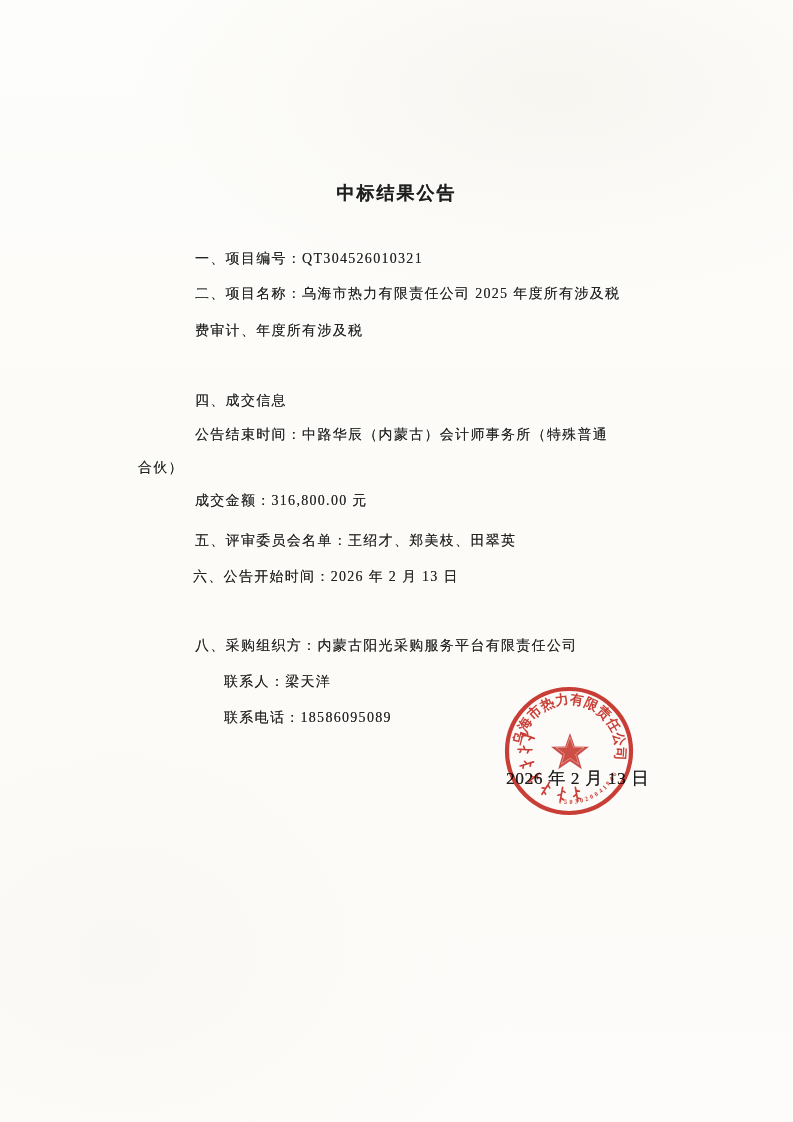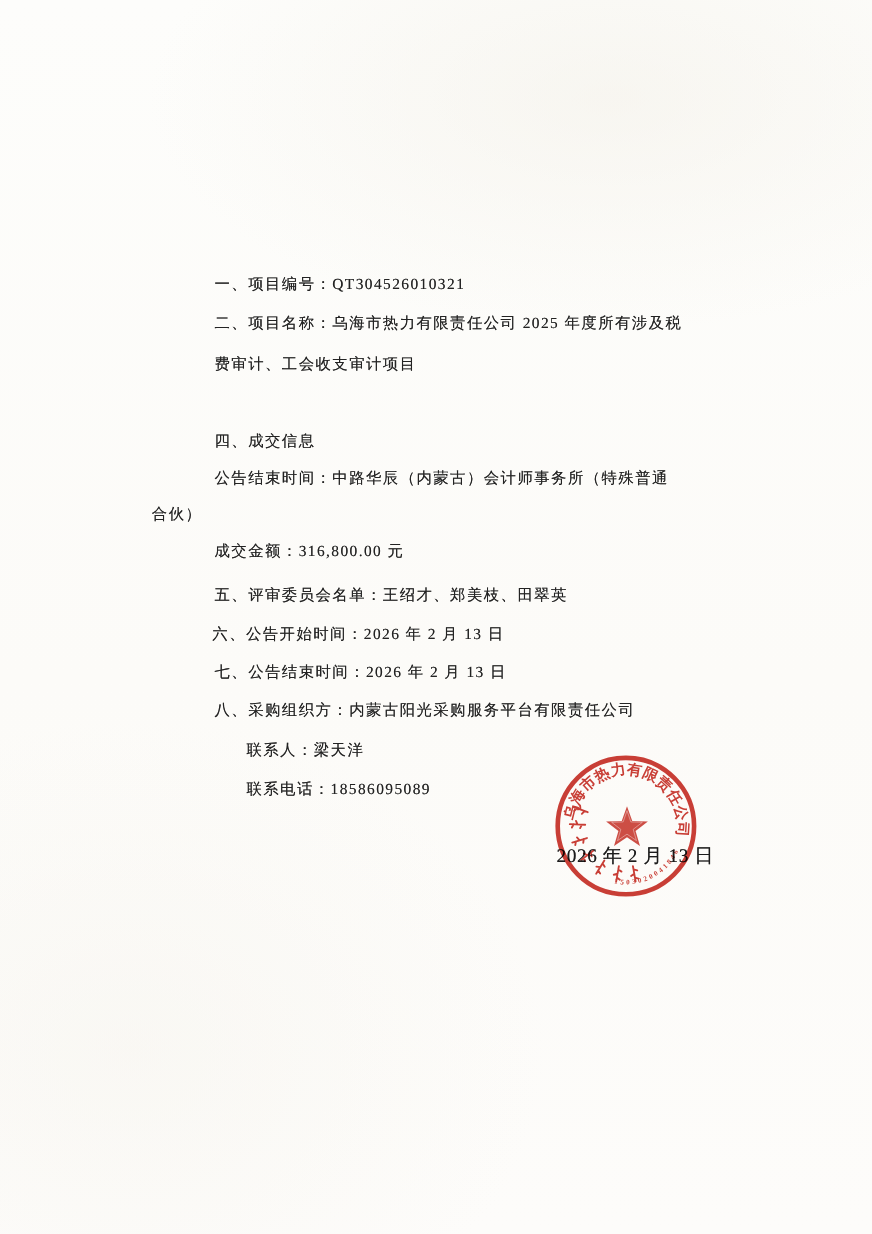--- a/index.html
+++ b/index.html
@@ -63,31 +63,31 @@
   .seal text {
     font-family: "Liberation Serif", "DejaVu Serif", serif;
     font-weight: bold;
   }
 </style>
 </head>
 <body>
 
 <div class="page">
 
+  <div class="doc-title">中标结果公告</div>
 
   <div class="doc-line" style="left:195px; top:250px;">一、项目编号：QT304526010321</div>
   <div class="doc-line" style="left:195px; top:285px;text-align:right;">二、项目名称：乌海市热力有限责任公司 2025 年度所有涉及税</div>
-  <div class="doc-line" style="left:195px; top:322px;">费审计、工会收支审计项目</div>
+  <div class="doc-line" style="left:195px; top:322px;">费审计、年度所有涉及税</div>
   <div class="doc-line" style="left:195px; top:392px;">四、成交信息</div>
   <div class="doc-line" style="left:195px; top:426px;">公告结束时间：中路华辰（内蒙古）会计师事务所（特殊普通</div>
   <div class="doc-line" style="left:138px; top:459px;">合伙）</div>
   <div class="doc-line" style="left:195px; top:492px;">成交金额：316,800.00 元</div>
   <div class="doc-line" style="left:195px; top:532px;">五、评审委员会名单：王绍才、郑美枝、田翠英</div>
   <div class="doc-line" style="left:193px; top:568px;">六、公告开始时间：2026 年 2 月 13 日</div>
-  <div class="doc-line" style="left:195px; top:602px;">七、公告结束时间：2026 年 2 月 13 日</div>
   <div class="doc-line" style="left:195px; top:637px;">八、采购组织方：内蒙古阳光采购服务平台有限责任公司</div>
   <div class="doc-line" style="left:224px; top:673px;">联系人：梁天洋</div>
   <div class="doc-line" style="left:224px; top:709px;">联系电话：18586095089</div>
 
   <div class="stamp-date">2026 年 2 月 13 日</div>
 
   <svg class="seal" viewBox="0 0 150 142" aria-hidden="true">
     <g opacity="0.9">
 
       <ellipse cx="70" cy="69" rx="62" ry="62" fill="none" stroke="#c62b22" stroke-width="4.2"></ellipse>

